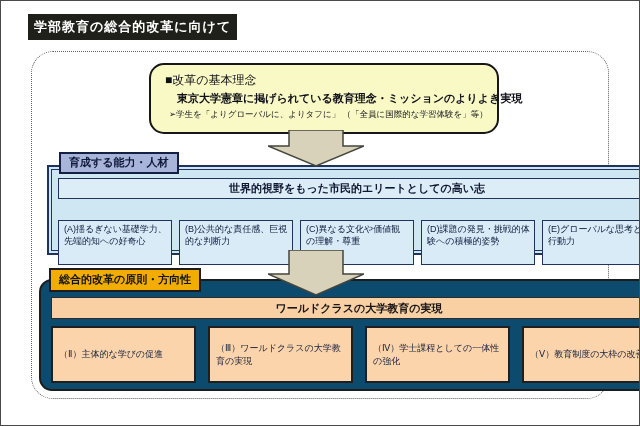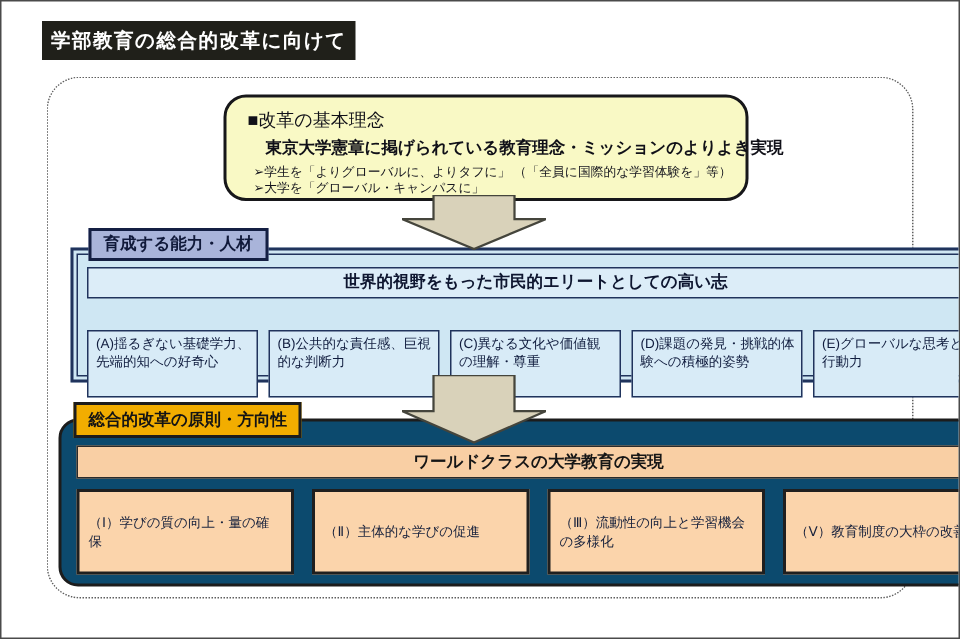--- a/index.html
+++ b/index.html
@@ -86,21 +86,20 @@
 <div class="page">
 
   <div class="title-box">学部教育の総合的改革に向けて</div>
 
   <div class="dashed-frame"></div>
 
   <div class="yellow-box">
     <div class="yellow-heading">■改革の基本理念</div>
     <div class="yellow-subheading">東京大学憲章に掲げられている教育理念・ミッションのよりよき実現</div>
     <div class="yellow-bullet">➢学生を「よりグローバルに、よりタフに」 （「全員に国際的な学習体験を」等）</div>
-    <div class="yellow-bullet">➢大学を「グローバル・キャンパスに」</div>
   </div>
 
   <svg class="arrow arrow-1" width="96" height="37" viewBox="0 0 96 37">
     <polygon points="21,0 75,0 75,16 96,16 48,36 0,16 21,16" fill="#d9d2ba" stroke="#45453c" stroke-width="1.5"></polygon>
   </svg>
 
   <div class="blue-panel">
     <div class="blue-inner">
       <div class="blue-banner">世界的視野をもった市民的エリートとしての高い志</div>
       <div class="blue-row">
@@ -114,21 +113,21 @@
   </div>
   <div class="blue-label">育成する能力・人材</div>
 
   <svg class="arrow arrow-2" width="96" height="46" viewBox="0 0 96 46">
     <polygon points="21,0 75,0 75,24 96,24 48,45 0,24 21,24" fill="#d9d2ba" stroke="#45453c" stroke-width="1.5"></polygon>
   </svg>
 
   <div class="green-panel">
     <div class="orange-banner">ワールドクラスの大学教育の実現</div>
     <div class="orange-row">
-      <div class="orange-item">（Ⅰ）学びの質の向上・量の確保</div>
       <div class="orange-item">（Ⅱ）主体的な学びの促進</div>
-      <div class="orange-item">（Ⅲ）流動性の向上と学習機会の多様化</div>
+      <div class="orange-item">（Ⅲ）ワールドクラスの大学教育の実現</div>
+      <div class="orange-item">（Ⅳ）学士課程としての一体性の強化</div>
       <div class="orange-item">（Ⅴ）教育制度の大枠の改善</div>
     </div>
   </div>
   <div class="green-label">総合的改革の原則・方向性</div>
 
 </div>
 
 </body></html>

